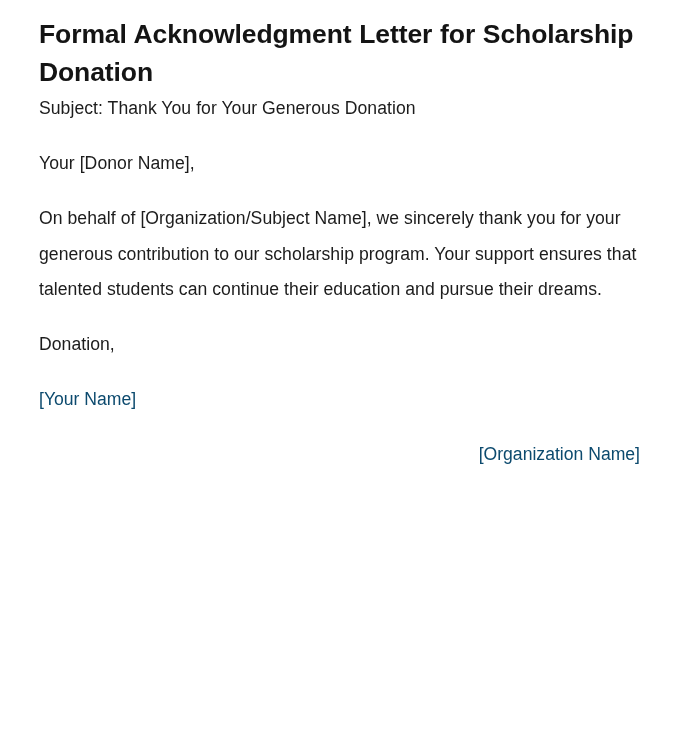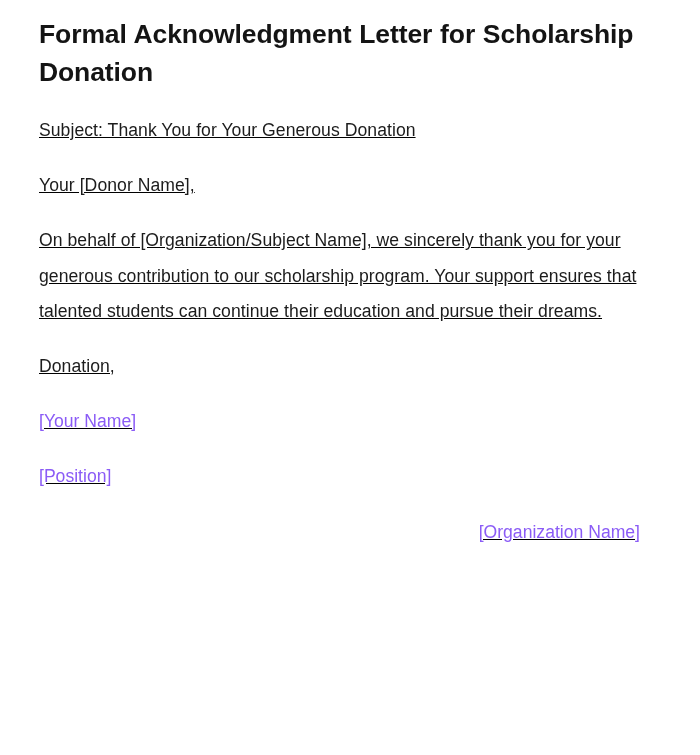--- a/index.html
+++ b/index.html
@@ -33,38 +33,36 @@
     font-size: 26.5px;
     line-height: 38px;
     font-weight: 700;
     color: #141414;
     letter-spacing: -0.1px;
     margin: 0;
     padding-top: 15px;
     word-spacing: 0.5px;
   }
   .letter-body {
-    margin-top: 22px;
-    text-decoration: underline;
   }
   .para {
     font-size: 17.6px;
     line-height: 35.2px;
     color: #1c1c1c;
     margin: 0 0 20px 0;
     font-weight: 400;
     letter-spacing: 0.05px;
   }
   .para:last-child {
     margin-bottom: 0;
   }
   .sig-line {
     font-size: 17.6px;
     line-height: 35.2px;
-    color: #8b5cf6;
+    color: #0c4a6e;
     margin: 0 0 20px 0;
   }
   .sig-line:last-child {
     margin-bottom: 0;
     text-align: right;
   }
 </style>
 </head>
 <body>
 
@@ -79,19 +77,18 @@
 
       <p class="para">Your [Donor Name],</p>
 
       <p class="para">On behalf of [Organization/Subject Name], we sincerely thank you for your generous contribution to our scholarship program. Your support ensures that talented students can continue their education and pursue their dreams.</p>
 
 
       <p class="para">Donation,</p>
 
       <div>
         <p class="sig-line">[Your Name]</p>
-        <p class="sig-line">[Position]</p>
         <p class="sig-line">[Organization Name]</p>
       </div>
 
     </div>
   </article>
 </div>
 
 </body></html>

